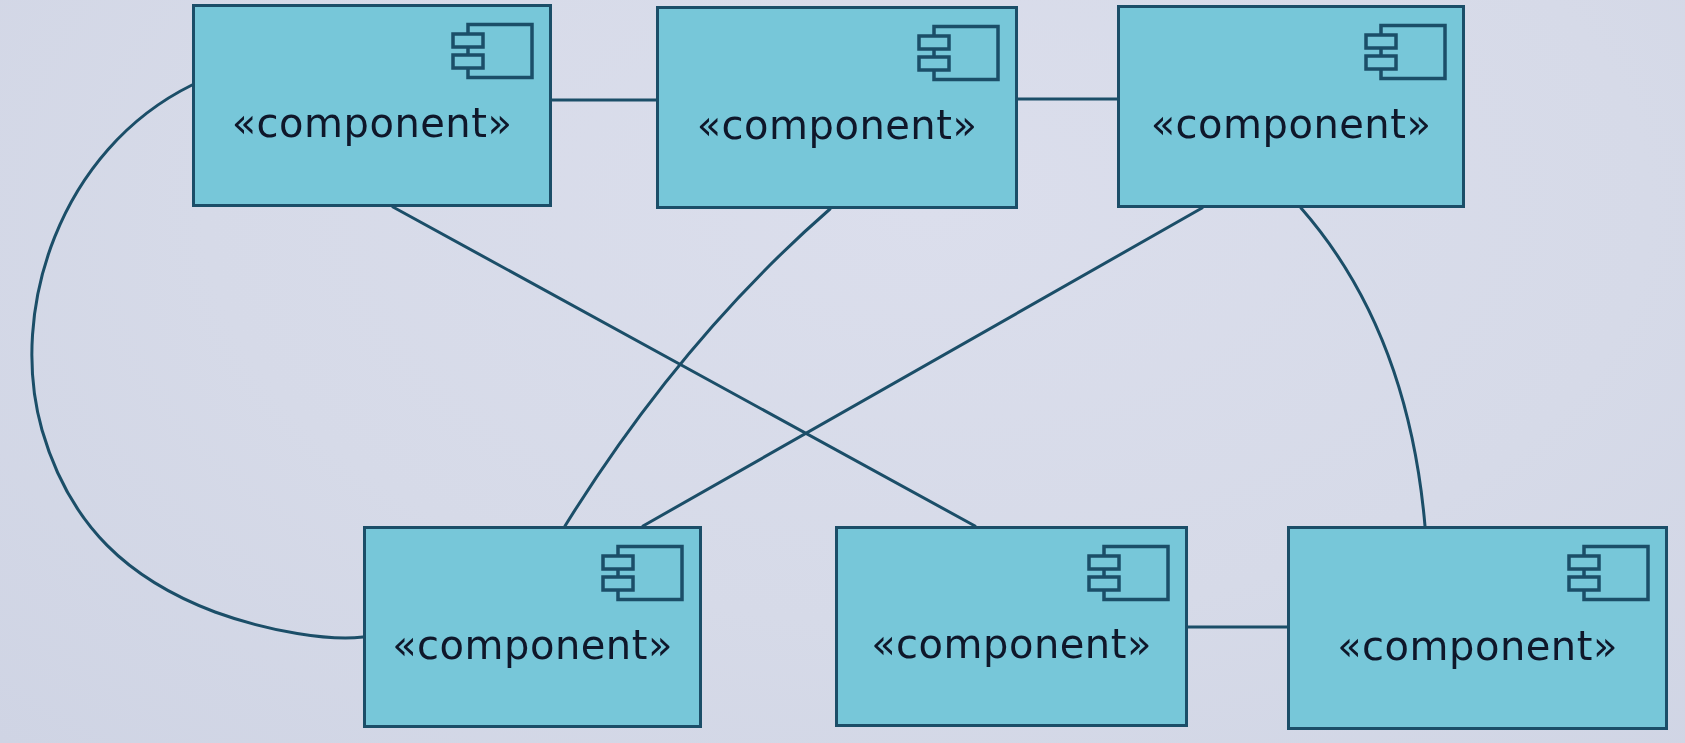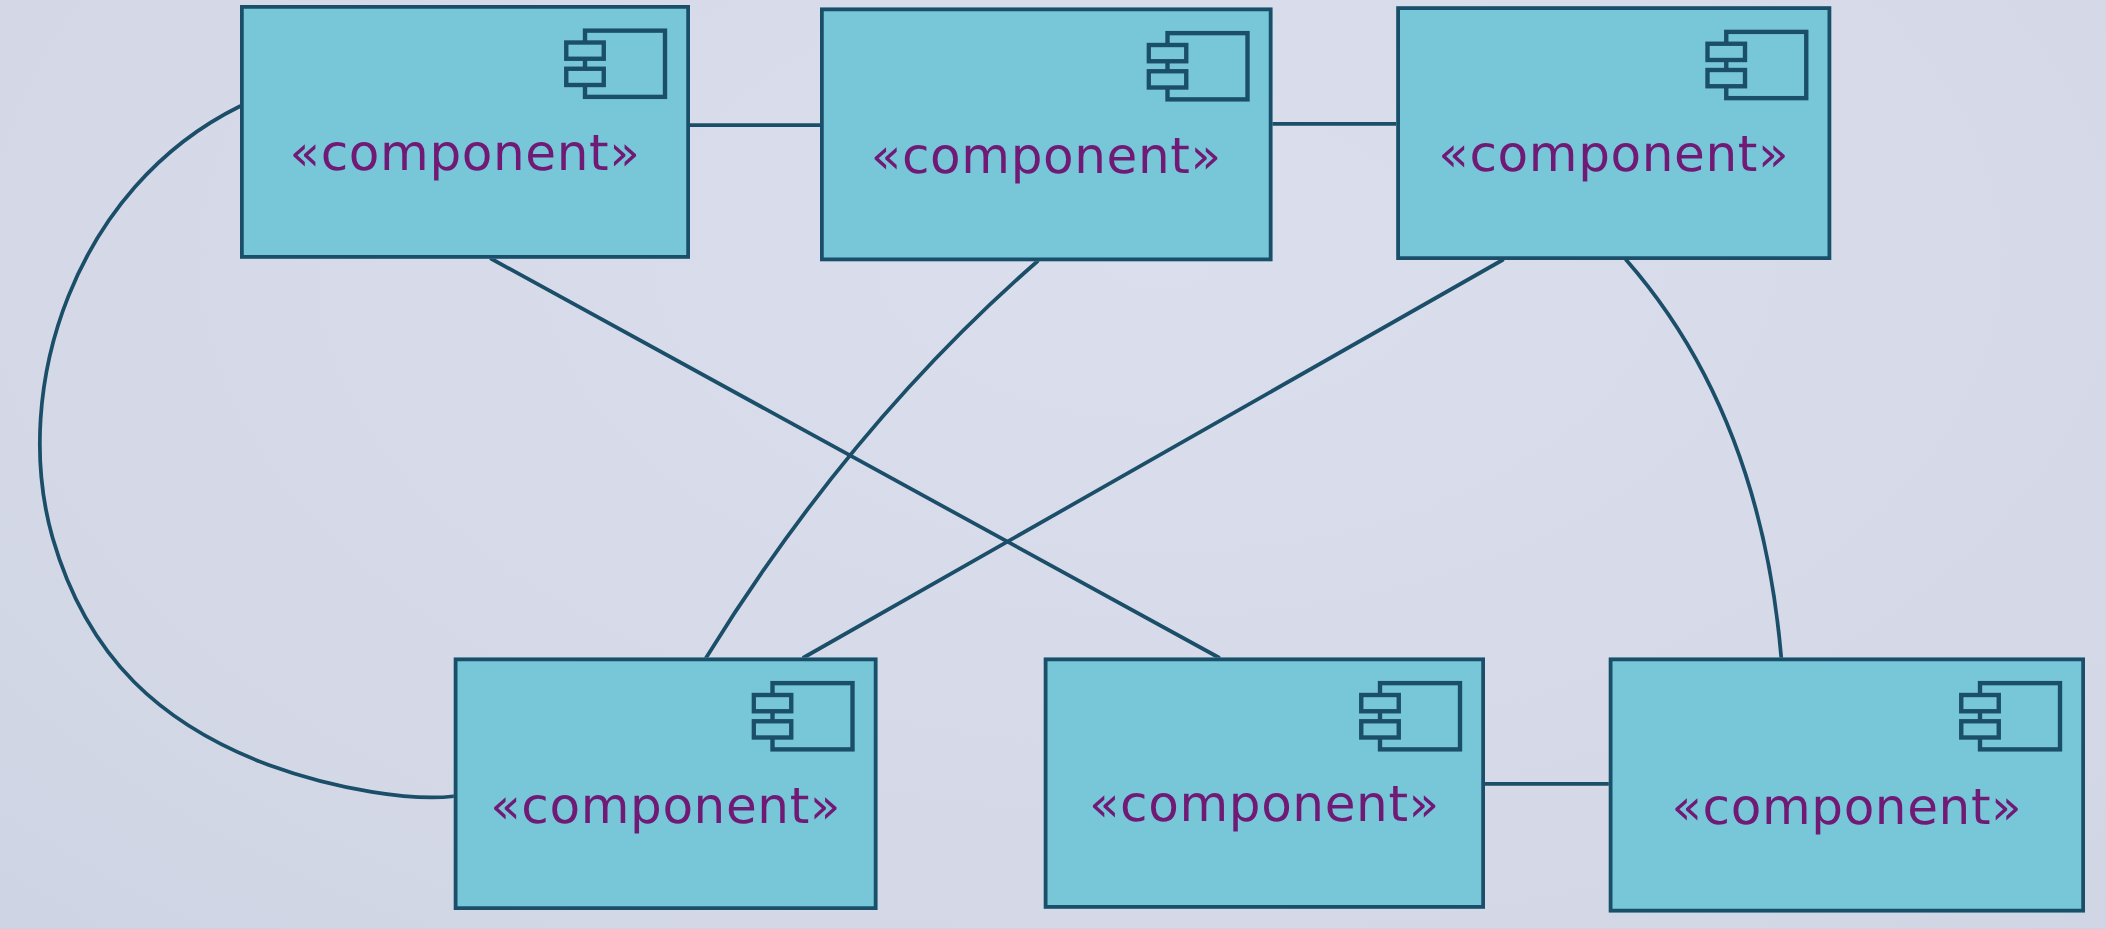--- a/index.html
+++ b/index.html
@@ -23,21 +23,21 @@
   .n3{left:1117px;top:5px;width:348px;height:203px;}
   .n4{left:363px;top:526px;width:339px;height:202px;}
   .n5{left:835px;top:526px;width:353px;height:201px;}
   .n6{left:1287px;top:526px;width:381px;height:204px;}
   .stereotype{
     position:absolute;left:0;right:0;top:59%;
     transform:translateY(-50%);
     text-align:center;
     font-size:40px;
     letter-spacing:0.5px;
-    color:#701a75;
+    color:#0f172a;
     white-space:nowrap;
     user-select:none;
   }
   .cicon{position:absolute;right:14px;top:15px;}
   .cicon .ln{fill:none;stroke:#1b4e68;stroke-width:3.5px;}
   .cicon .tab{fill:#77c7d9;stroke:#1b4e68;stroke-width:3.5px;}
 </style>
 </head>
 <body>
 

